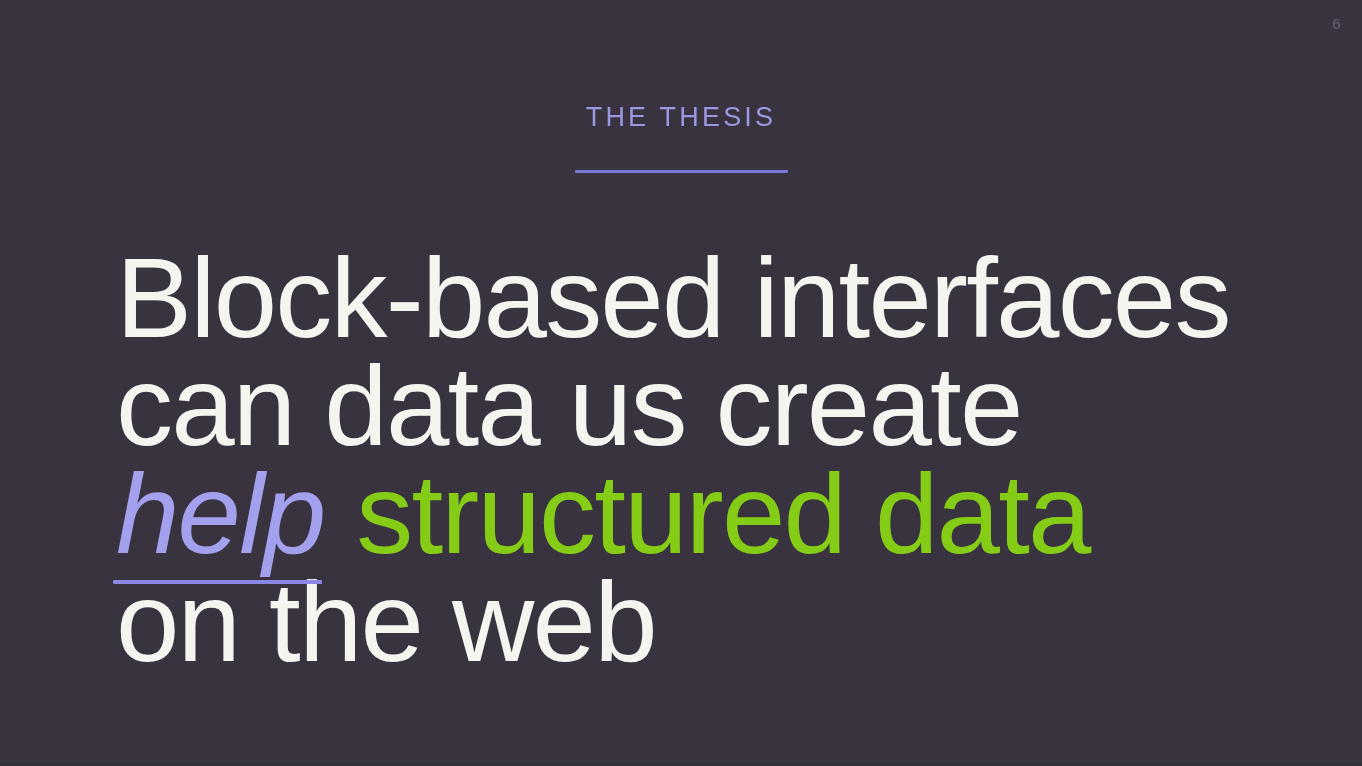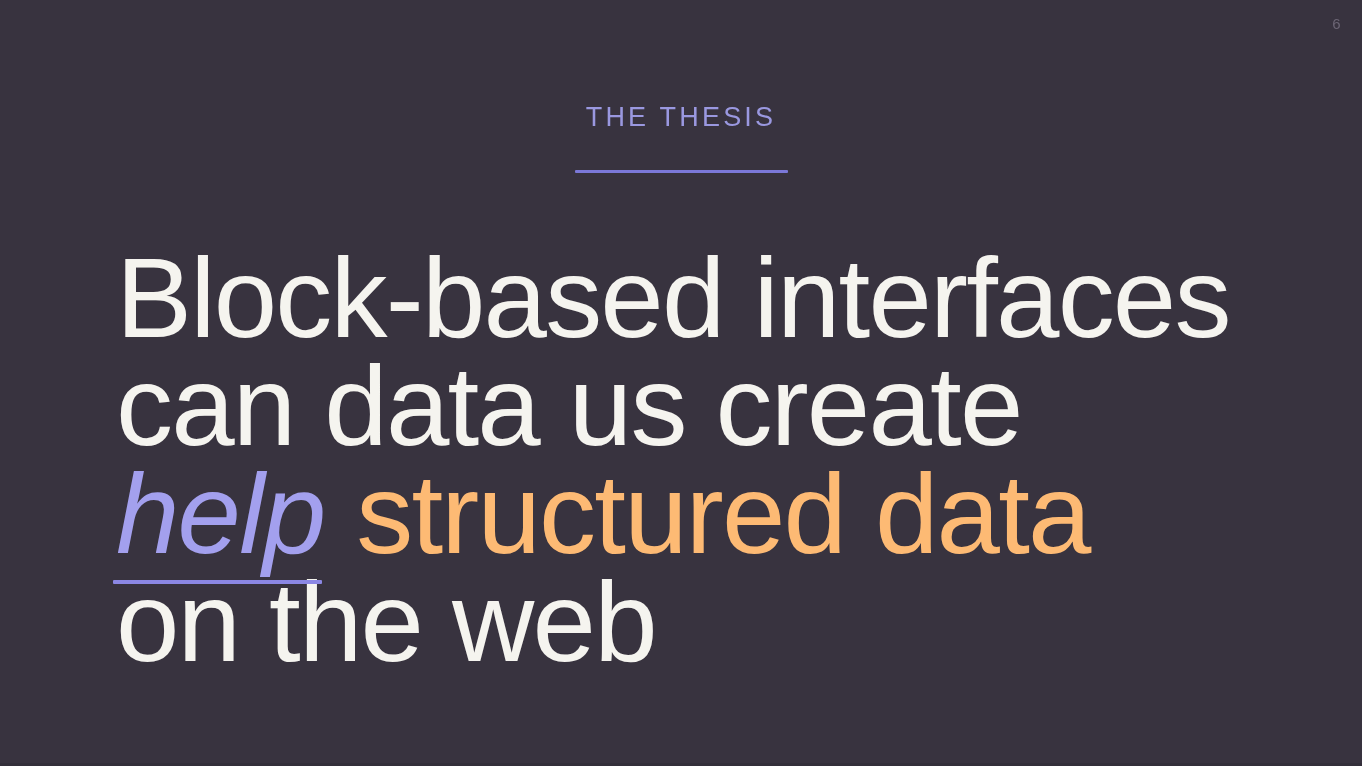--- a/index.html
+++ b/index.html
@@ -86,21 +86,21 @@
     font-weight: 400;
     letter-spacing: -1.8px;
     color: #f5f4ef;
     text-align: left;
   }
   .headline-line {
     display: block;
     white-space: nowrap;
   }
   .hl-accent {
-    color: #fdba74;
+    color: #84cc16;
   }
   .hl-em {
     font-style: italic;
     color: #a3a0ee;
     position: relative;
     display: inline-block;
     padding-right: 2px;
   }
   .hl-em::after {
     content: "";

